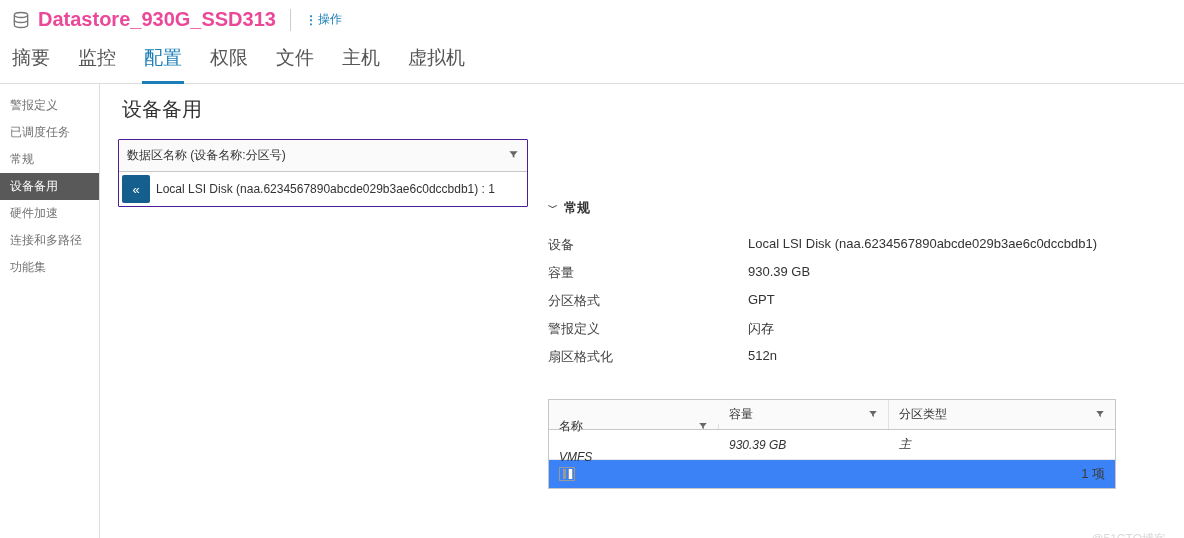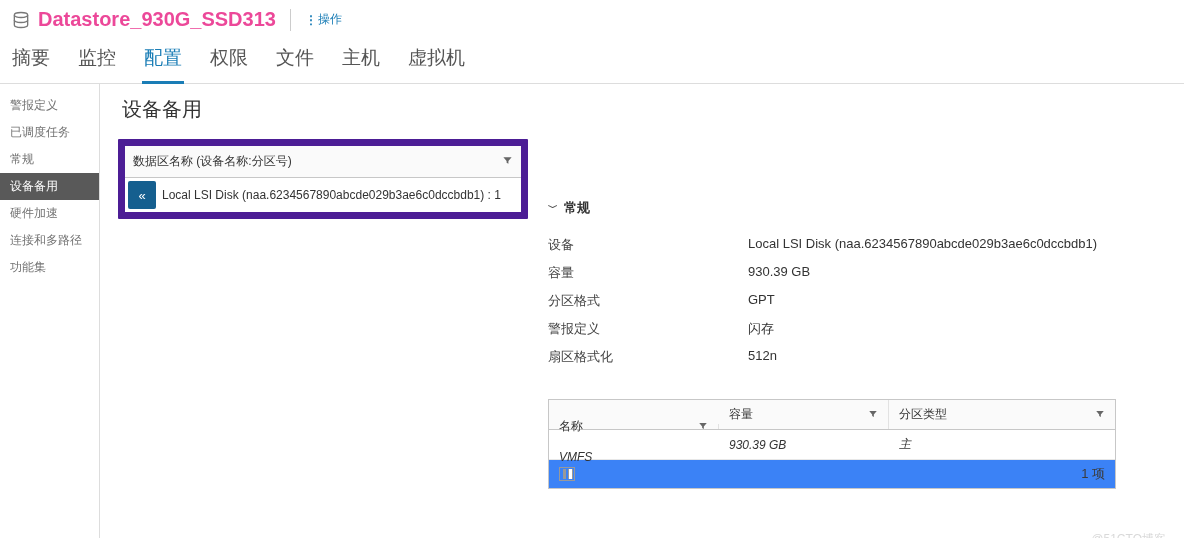--- a/index.html
+++ b/index.html
@@ -21,21 +21,21 @@
   .side-item { padding: 5px 10px; font-size: 12px; color: #737373; cursor:pointer; white-space:nowrap; }
   .side-item.selected { background:#595959; color:#fff; }
 
   .main { flex:1; padding: 8px 0 0 18px; position:relative; }
   .page-heading { font-size: 20px; color:#333; margin: 4px 0 16px 4px; font-weight:400; }
 
   .two-col { display:flex; gap: 20px; }
   .lcol { width: 410px; }
   .rcol { flex:1; padding-right: 68px; padding-top: 50px; }
 
-  .grid-frame { border:7px solid #4c1d95; border-radius:1px; }
+  .grid-frame { border:1px solid #4c1d95; border-radius:1px; }
   .grid-head, .grid-row { display:flex; align-items:center; }
   .grid-head { background:#fafafa; border-bottom:1px solid #c7c7c7; height:32px; }
   .grid-head .th { flex:1; padding: 0 8px; font-size:12px; color:#333; display:flex; align-items:center; justify-content:space-between; }
   .filter-icon { color:#666; cursor:pointer; }
   .grid-row { height:34px; }
   .collapse-btn { width:28px; height:28px; background:#155f8f; color:#fff; display:flex; align-items:center; justify-content:center; margin:3px 6px 3px 3px; border-radius:2px; cursor:pointer; font-size:13px; }
   .grid-row .cell { flex:1; padding: 0 4px 0 0; font-size:12px; color:#333; white-space:nowrap; overflow:hidden; text-overflow:ellipsis; }
 
   .section-head { display:flex; align-items:center; gap:6px; font-size:13px; color:#333; font-weight:600; margin: 10px 0 14px 0; cursor:pointer; }
   .chev { font-size:10px; color:#555; }

